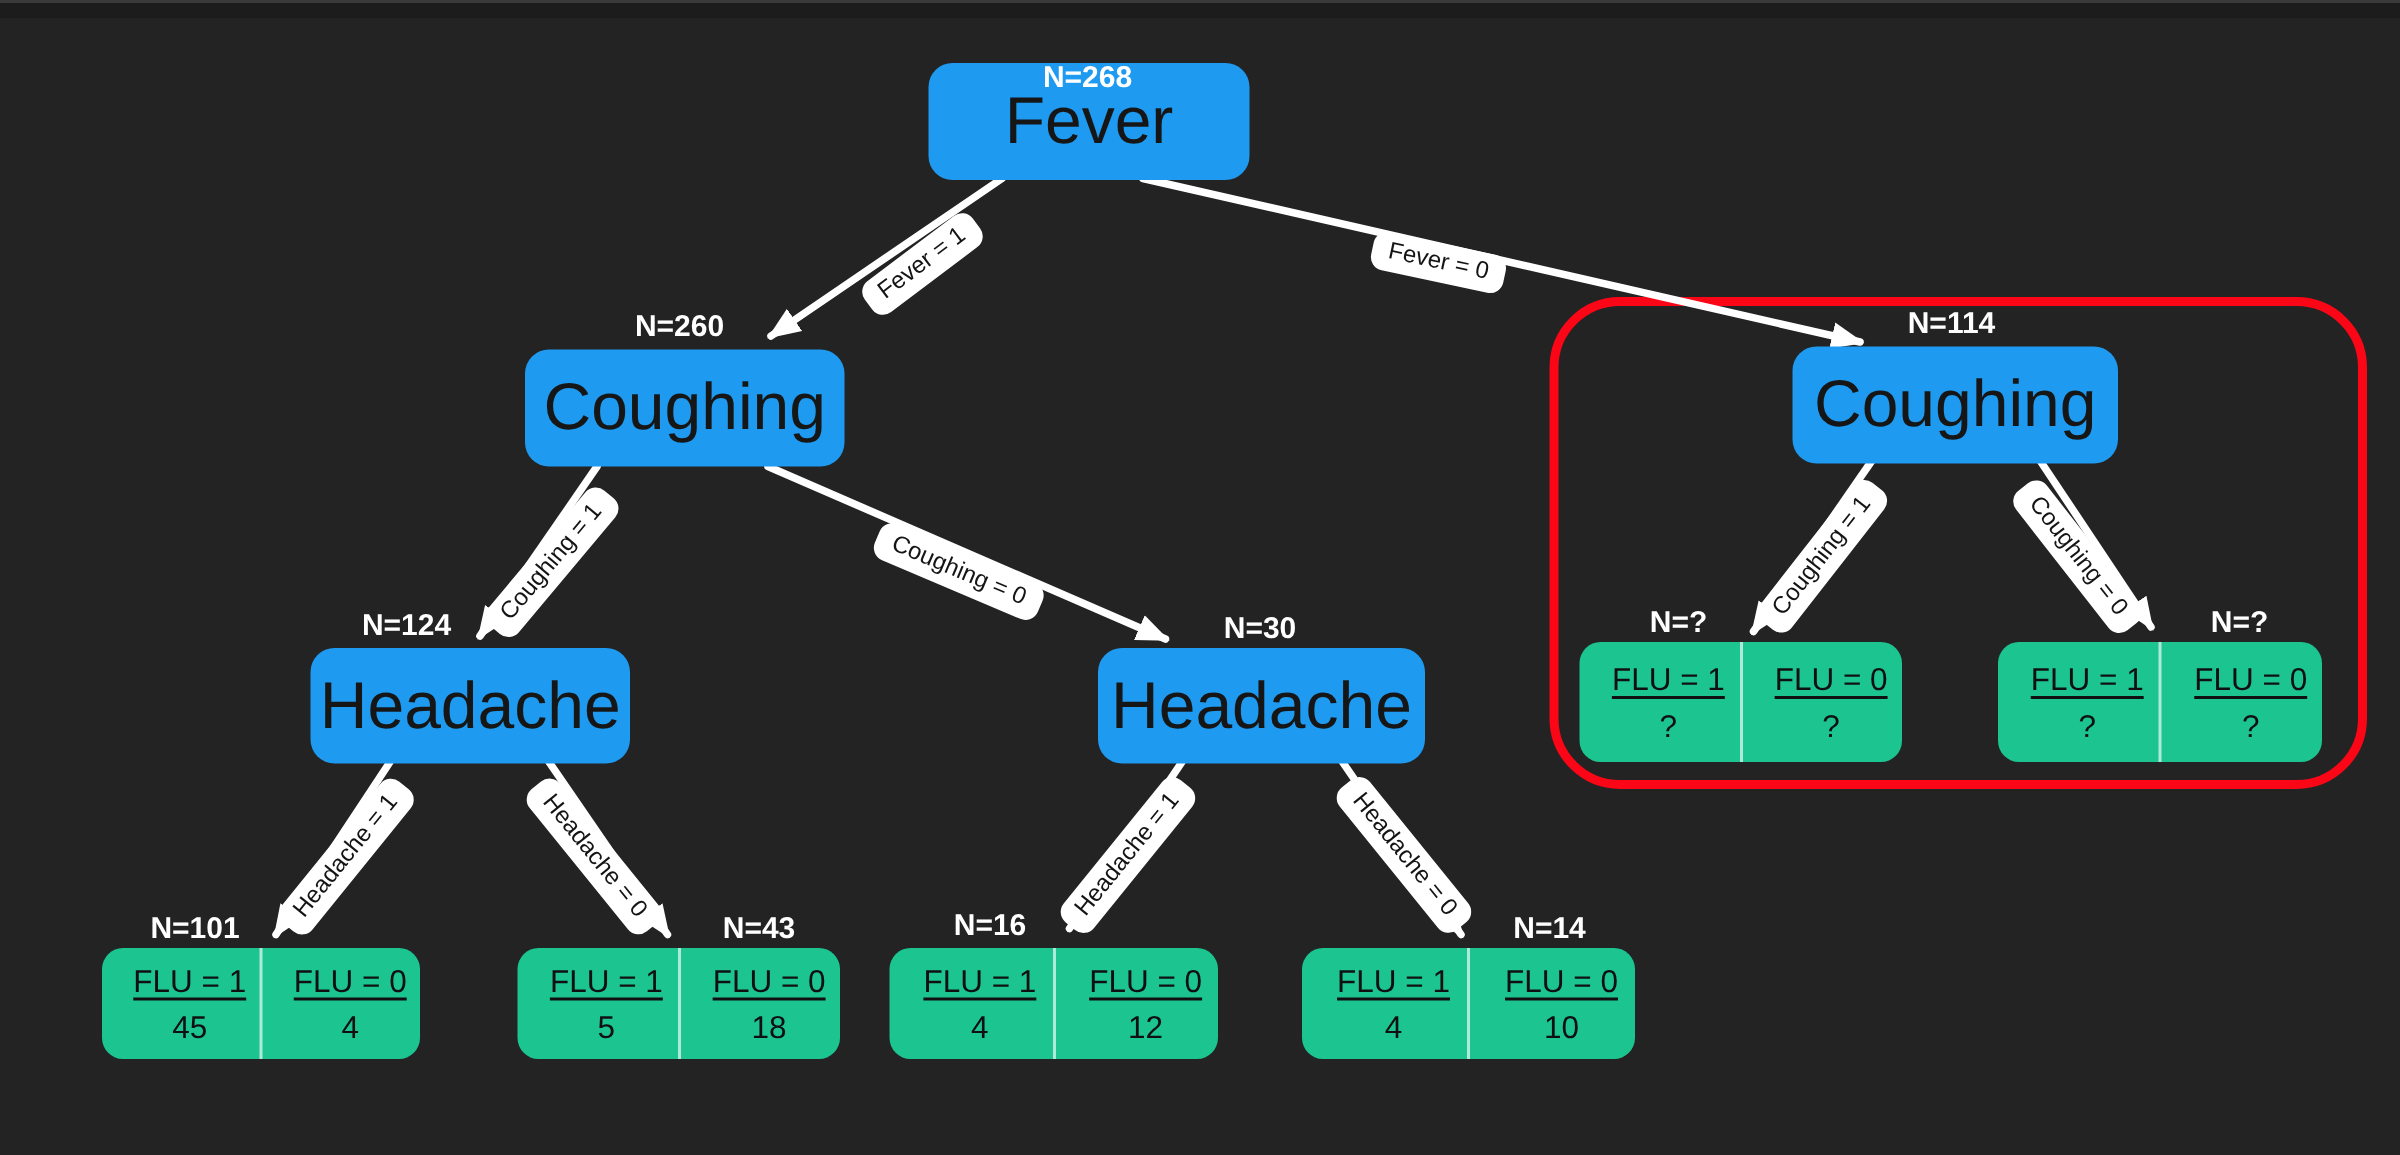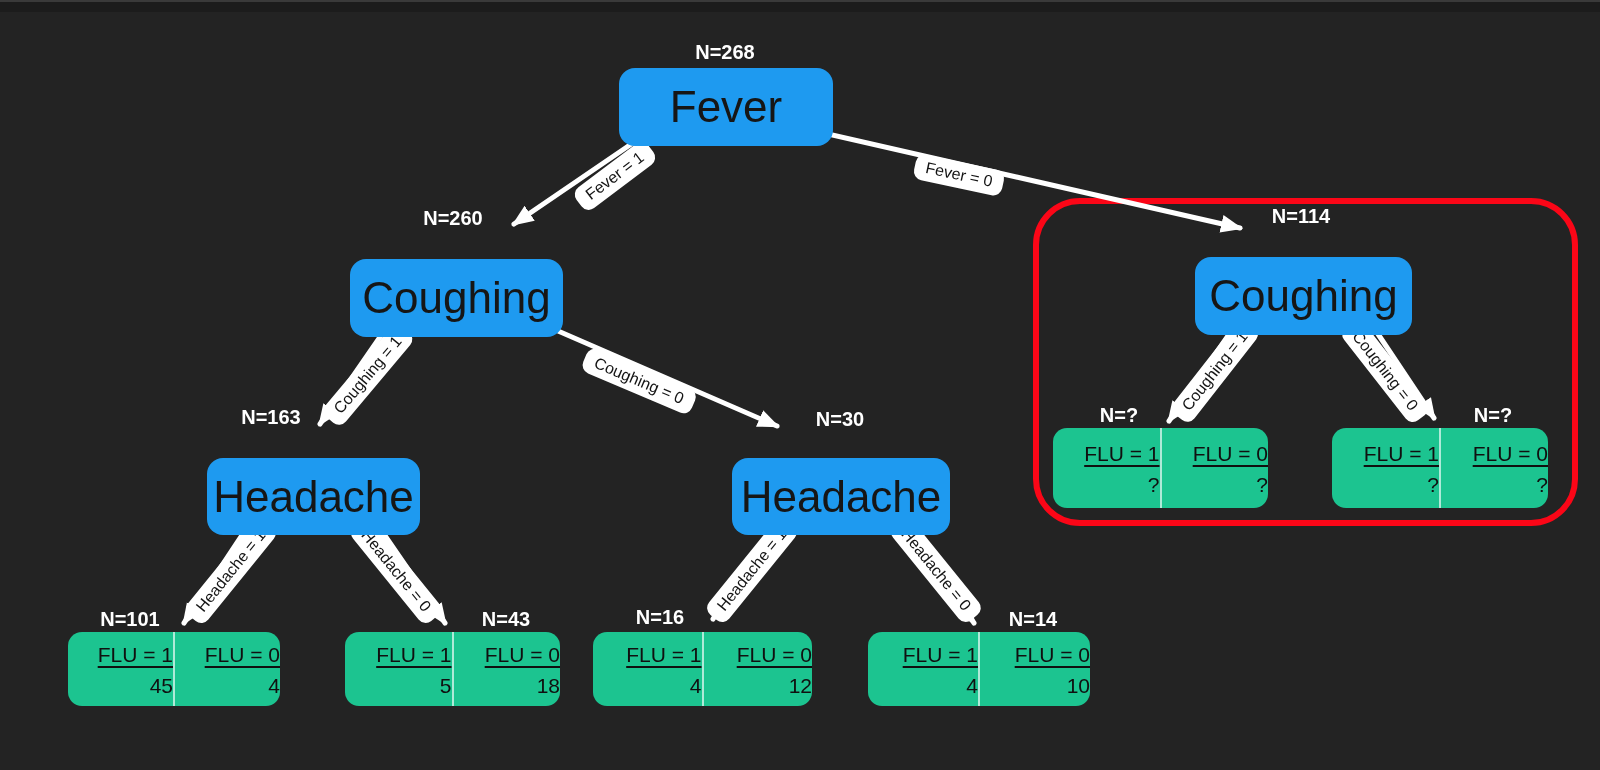--- a/index.html
+++ b/index.html
@@ -8,29 +8,29 @@
     background:#232323;
     font-family:"Liberation Sans", sans-serif;
   }
   .top-strip{position:absolute;left:0;top:0;width:1600px;height:10px;background:#1c1c1c;border-top:2px solid #3a3a3a;}
   svg.edges{position:absolute;left:0;top:0;z-index:2;}
   
   .dnode{
     position:absolute;z-index:4;
     background:#1e9af0;border-radius:16px;
     display:flex;align-items:center;justify-content:center;
-    color:#161616;font-size:44px;letter-spacing:0px;margin-top:26px;
+    color:#161616;font-size:44px;letter-spacing:0px;
   }
   
   .leaf{
     position:absolute;z-index:4;
     background:#1cc490;border-radius:14px;
     display:flex;color:#101010;
   }
-  .leaf .cell{flex:1;display:flex;flex-direction:column;align-items:flex-end;justify-content:center;padding-top:2px;padding-left:12px;}
+  .leaf .cell{flex:1;display:flex;flex-direction:column;align-items:center;justify-content:center;padding-top:2px;padding-left:12px;}
   .leaf .cell.right{border-left:2px solid rgba(255,255,255,0.65);}
   .leaf .cell-h{font-size:21px;text-decoration:underline;text-underline-offset:4px;}
   .leaf .cell-v{font-size:21px;margin-top:7px;}
   
   .nlabel{
     position:absolute;z-index:5;color:#ffffff;font-weight:bold;font-size:20px;
     transform:translateX(-50%);white-space:nowrap;
   }
   
   .pill{
@@ -82,21 +82,21 @@
 
   <div class="dnode" style="left:619px;top:42px;width:214px;height:78px;">Fever</div>
   <div class="dnode" style="left:350px;top:233px;width:213px;height:78px;">Coughing</div>
   <div class="dnode" style="left:1195px;top:231px;width:217px;height:78px;">Coughing</div>
   <div class="dnode" style="left:207px;top:432px;width:213px;height:77px;">Headache</div>
   <div class="dnode" style="left:732px;top:432px;width:218px;height:77px;">Headache</div>
 
   <div class="nlabel" style="left:725px;top:16px;margin-top:25px;">N=268</div>
   <div class="nlabel" style="left:453px;top:207px;">N=260</div>
   <div class="nlabel" style="left:1301px;top:205px;">N=114</div>
-  <div class="nlabel" style="left:271px;top:406px;">N=163</div>
+  <div class="nlabel" style="left:271px;top:406px;">N=124</div>
   <div class="nlabel" style="left:840px;top:408px;text-align:right;">N=30</div>
 
   <div class="leaf" style="left:68px;top:632px;width:212px;height:74px;">
     <div class="cell">
       <div class="cell-h">FLU = 1</div>
       <div class="cell-v">45</div>
     </div>
     <div class="cell right">
       <div class="cell-h">FLU = 0</div>
       <div class="cell-v">4</div>

